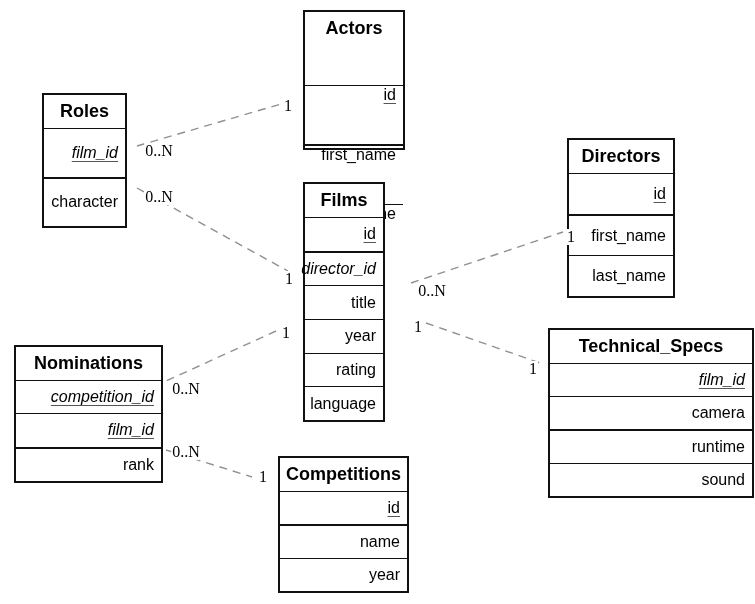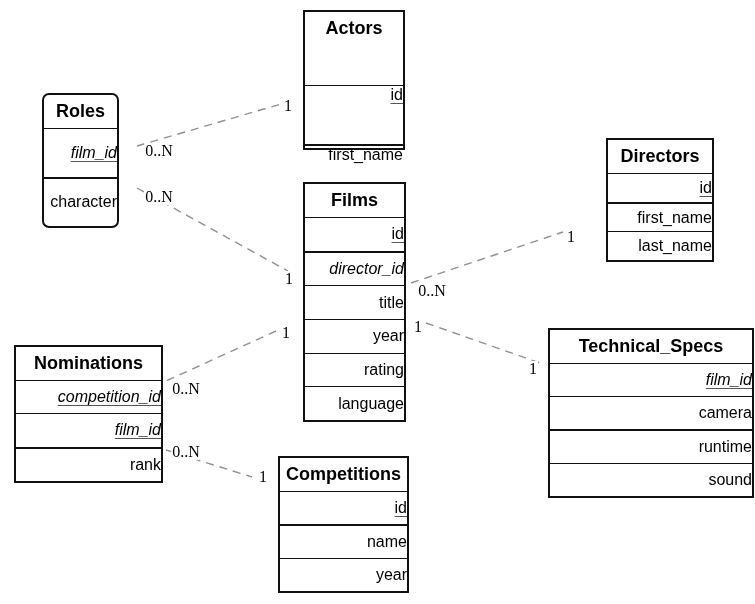--- a/index.html
+++ b/index.html
@@ -27,20 +27,21 @@
     justify-content:center;
     font-weight:bold;
     font-size:18px;
     color:#000;
   }
   .t-row {
     flex:1 1 auto;
     display:flex;
     align-items:center;
     justify-content:flex-end;
+    padding-right:7px;
     font-size:16px;
     color:#000;
     border-top:1.5px solid #111;
     white-space:nowrap;
   }
   .t-row.thick { border-top:2.5px solid #111; }
   .pk {
     text-decoration:underline;
     text-decoration-color:#555;
     text-decoration-thickness:1px;
@@ -72,37 +73,37 @@
     <line x1="166" y1="450" x2="252" y2="477" stroke="#909090" stroke-width="1.4" stroke-dasharray="8 6"></line>
   </svg>
 
   <div class="entity" style="left:303px; top:10px; width:102px; height:140px;gap:40px;">
     <div class="t-title">Actors</div>
     <div class="t-row pk">id</div>
     <div class="t-row thick">first_name</div>
     <div class="t-row">last_name</div>
   </div>
 
-  <div class="entity" style="left:42px; top:93px; width:77px; height:135px;border-radius:7px;">
+  <div class="entity" style="left:42px; top:93px; width:85px; height:135px;">
     <div class="t-title">Roles</div>
     <div class="t-row pk fk">film_id</div>
     <div class="t-row thick">character</div>
   </div>
 
-  <div class="entity" style="left:303px; top:182px; width:103px; height:240px;">
+  <div class="entity" style="left:303px; top:182px; width:82px; height:240px;">
     <div class="t-title">Films</div>
     <div class="t-row pk">id</div>
     <div class="t-row thick fk">director_id</div>
     <div class="t-row">title</div>
     <div class="t-row">year</div>
     <div class="t-row">rating</div>
     <div class="t-row">language</div>
   </div>
 
-  <div class="entity" style="left:606px; top:138px; width:108px; height:124px;">
+  <div class="entity" style="left:567px; top:138px; width:108px; height:160px;">
     <div class="t-title">Directors</div>
     <div class="t-row pk">id</div>
     <div class="t-row thick">first_name</div>
     <div class="t-row">last_name</div>
   </div>
 
   <div class="entity" style="left:548px; top:328px; width:206px; height:170px;">
     <div class="t-title">Technical_Specs</div>
     <div class="t-row pk fk">film_id</div>
     <div class="t-row">camera</div>

